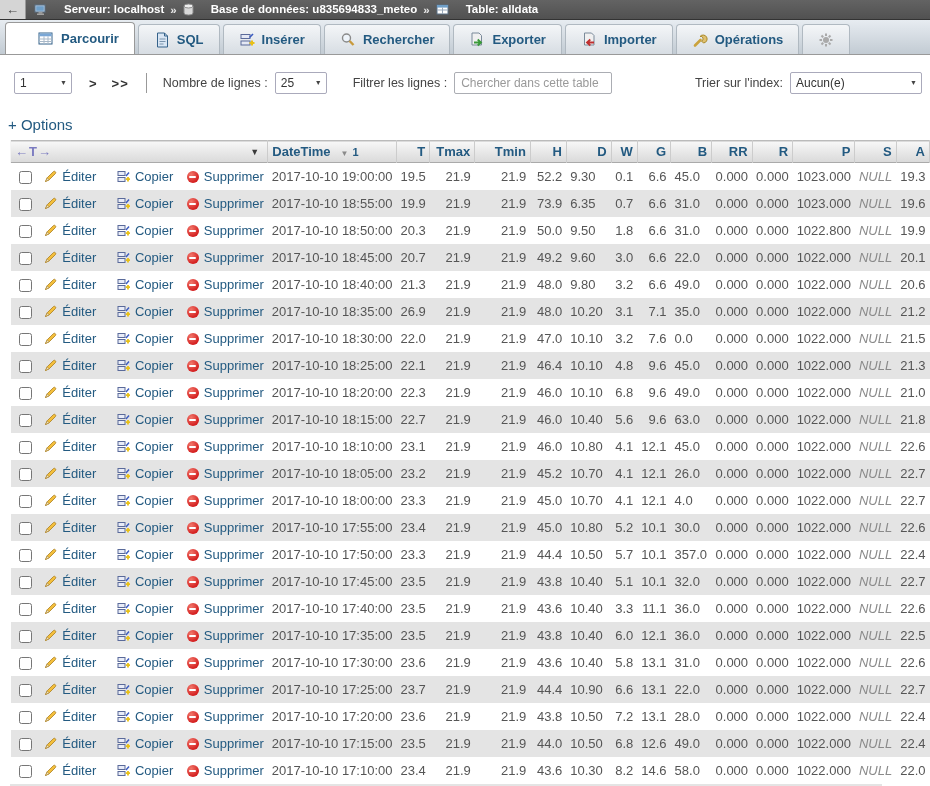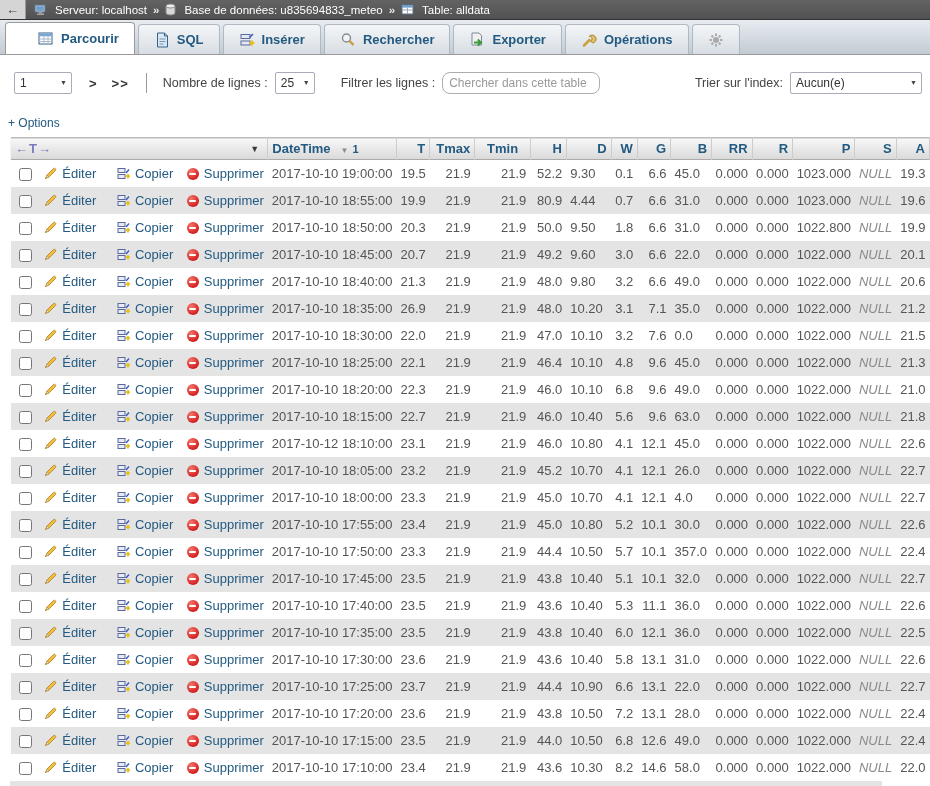--- a/index.html
+++ b/index.html
@@ -7,21 +7,21 @@
   body {
     width:930px; height:786px; overflow:hidden;
     font-family:"Liberation Sans", sans-serif;
     background:#fff; color:#555;
   }
   
   .topbar { display:flex; align-items:stretch; height:20px; background:linear-gradient(#636363,#515151); border-bottom:1px solid #333; }
   .nav-toggle { width:26px; background:#d5d5d5; border-right:1px solid #9a9a9a; color:#444;
     display:flex; align-items:center; justify-content:center; font-size:13px; cursor:pointer; }
   .crumbs { display:flex; align-items:center; gap:6px; padding:0 8px; color:#fff; font-size:11.5px; white-space:nowrap; }
-  .crumb { display:flex; align-items:flex-end; gap:8px; color:#fff; text-decoration:none; cursor:pointer; }
+  .crumb { display:flex; align-items:flex-start; gap:17px; color:#fff; text-decoration:none; cursor:pointer;font-weight:bold; }
   .crumb-sep { color:#e8e8e8; font-weight:bold; }
   .crumb svg { display:block; }
   
   .tabbar { display:flex; align-items:flex-end; height:35px; background:linear-gradient(#e7ecf1,#c2cbd3);
     border-bottom:1px solid #999; padding-left:5px; white-space:nowrap; }
   .tab { display:flex; align-items:center; gap:7px; height:30px; padding:0 15px;
     font-size:13px; font-weight:bold; color:#235a81; cursor:pointer;
     border:1px solid transparent; border-bottom:none; border-radius:4px 4px 0 0;
     background:linear-gradient(#f4f6f8,#d7dde3); border-color:#b0b9c1; margin-right:3px; }
   .tab.active { background:#fff; border-color:#999; height:32px;padding-left:32px; }
@@ -35,25 +35,25 @@
     border:1px solid #aab; background:#fff; color:#333;
     font-size:12px; padding:3px 18px 3px 5px; border-radius:2px;
   }
   .select-wrap::after { content:"▼"; position:absolute; right:5px; top:50%; transform:translateY(-52%);
     font-size:7px; color:#444; pointer-events:none; }
   .pg-btn { background:none; border:none; font-family:inherit; font-size:13px; font-weight:bold; color:#333;
     padding:2px 7px; cursor:pointer; letter-spacing:1px; }
   .vdiv { width:0; border-left:1px solid #999; height:20px; margin:0 10px; }
   .tb-label { margin:0 7px 0 6px; }
   .filter-input { border:1px solid #abadb3; height:22px; width:158px; padding:0 6px; font-size:12px;
-    font-family:inherit; color:#333; border-radius:8px; }
+    font-family:inherit; color:#333; border-radius:2px; }
   .filter-input::placeholder { color:#999; }
   .sort-group { margin-left:auto; display:flex; align-items:center; }
   
-  .options-link { display:inline-block; margin:20px 0 0 8px; font-size:12px; color:#235a81;
+  .options-link { display:inline-block; margin:20px 0 0 8px; font-size:15px; color:#235a81;
     text-decoration:none; cursor:pointer; }
   
   table.data { border-collapse:collapse; table-layout:fixed; margin:6px 0 0 10px; font-size:13px; }
   table.data thead tr { height:22px; background:linear-gradient(#f7f7f7,#dadada);
     border-top:1px solid #bbb; border-bottom:1px solid #aaa; }
   table.data th { font-weight:bold; color:#235a81; padding:0 4px; border-right:1px solid #ccc; border-left:1px solid #f5f5f5; }
   th.h-actions { text-align:left; }
   .h-actions-inner { display:flex; align-items:center; justify-content:space-between; }
   .thandle { color:#7b7bc0; font-size:13px; letter-spacing:1px; cursor:pointer; }
   .col-toggle { color:#3a3a3a; font-size:9px; cursor:pointer; padding-right:4px; }
@@ -165,20 +165,27 @@
     </div>
     <div class="tab">
       <span class="ticon"><svg width="16" height="16" viewBox="0 0 16 16">
           <path d="M3 1 h7 l2.5 2.5 v9.5 h-9.5 z" fill="#f0f0f0" stroke="#7a8a9a"></path>
           <path d="M5 10.5 h6 M8.7 7.5 l3.3 3 -3.3 3" stroke="#3a9a3a" stroke-width="1.8" fill="none"></path>
         </svg></span>
       <span>Exporter</span>
     </div>
     <div class="tab">
       <span class="ticon"><svg width="16" height="16" viewBox="0 0 16 16">
+          <path d="M3.5 1 h7 l2.5 2.5 v9.5 h-9.5 z" fill="#f0f0f0" stroke="#7a8a9a"></path>
+          <path d="M13 10.5 h-6 M9.3 7.5 l-3.3 3 3.3 3" stroke="#c03030" stroke-width="1.8" fill="none"></path>
+        </svg></span>
+      <span>Importer</span>
+    </div>
+    <div class="tab">
+      <span class="ticon"><svg width="16" height="16" viewBox="0 0 16 16">
           <path d="M3 13.5 L8.5 8" stroke="#caa23c" stroke-width="2.6" stroke-linecap="round"></path>
           <path d="M8 4.5 a4 4 0 1 1 3.5 6.5 l-2 -2 a2 2 0 0 0 -1.5 -4.5 z" fill="#dfc070" stroke="#a98a2c"></path>
         </svg></span>
       <span>Opérations</span>
     </div>
     <div class="tab dim">
       <span class="ticon"><svg width="16" height="16" viewBox="0 0 16 16">
           <circle cx="8" cy="8" r="3" fill="#aaa"></circle>
           <g stroke="#aaa" stroke-width="2">
             <line x1="8" y1="1.5" x2="8" y2="4"></line>
@@ -199,21 +206,21 @@
   <span class="select-wrap">
     <select style="width:58px;">
       <option>1</option>
     </select>
   </span>
   <button class="pg-btn" style="margin-left:10px;">&gt;</button>
   <button class="pg-btn">&gt;&gt;</button>
   <span class="vdiv"></span>
   <span class="tb-label">Nombre de lignes :</span>
   <span class="select-wrap">
-    <select style="width:40px;">
+    <select style="width:52px;">
       <option>25</option>
     </select>
   </span>
   <span class="tb-label" style="margin-left:26px;">Filtrer les lignes :</span>
   <input class="filter-input" type="text" placeholder="Chercher dans cette table" style="">
   <span class="sort-group">
     <span class="tb-label">Trier sur l'index:</span>
     <span class="select-wrap">
       <select style="width:132px;">
         <option>Aucun(e)</option>
@@ -253,21 +260,21 @@
         <span class="h-actions-inner">
           <span class="thandle">←T→</span>
           <span class="col-toggle">▼</span>
         </span>
       </th>
       <th class="h-datetime">
         <span>DateTime</span><span class="sort-arrow">▼</span><span class="sort-order">1</span>
       </th>
       <th style="text-align:right">T</th>
       <th style="text-align:right">Tmax</th>
-      <th style="">Tmin</th>
+      <th style="text-align:right">Tmin</th>
       <th style="text-align:right">H</th>
       <th style="text-align:right">D</th>
       <th style="text-align:right">W</th>
       <th style="text-align:right">G</th>
       <th style="text-align:right">B</th>
       <th style="text-align:right">RR</th>
       <th style="text-align:right">R</th>
       <th style="text-align:right">P</th>
       <th style="text-align:right">S</th>
       <th style="text-align:right">A</th>
@@ -312,22 +319,22 @@
               <rect x="1" y="1.5" width="7" height="4" fill="#e8ecf8" stroke="#5a6a9a"></rect>
               <rect x="1" y="7.5" width="7" height="4" fill="#e8ecf8" stroke="#5a6a9a"></rect>
               <path d="M12 2.5 l-3 3.5" stroke="#3a5ac0" stroke-width="1.4"></path>
               <path d="M11 7 v4.5 M8.8 9.2 h4.4" stroke="#e8c018" stroke-width="1.8"></path>
             </svg></span><a>Copier</a></td>
         <td class="action"><span class="del-circle"></span><a>Supprimer</a></td>
         <td class="al">2017-10-10 18:55:00</td>
         <td class="ar">19.9</td>
         <td class="ar">21.9</td>
         <td class="ar">21.9</td>
-        <td class="ar">80.9</td>
-        <td class="al">4.44</td>
+        <td class="ar">73.9</td>
+        <td class="al">6.35</td>
         <td class="ar">0.7</td>
         <td class="ar">6.6</td>
         <td class="al">31.0</td>
         <td class="ar">0.000</td>
         <td class="ar">0.000</td>
         <td class="ar">1023.000</td>
         <td class="ac cell-null">NULL</td>
         <td class="ar">19.6</td>
       </tr>
       <tr class="odd">
@@ -560,21 +567,21 @@
               <path d="M1.5 11.5 L3.2 7.8 L9.3 1.7 a1.4 1.4 0 0 1 2 0 l0 0 a1.4 1.4 0 0 1 0 2 L5.2 9.8 Z" fill="#f4bf3c" stroke="#a97d1e" stroke-width="0.8"></path>
               <path d="M1.5 11.5 L3.2 7.8 l2 2 z" fill="#ece2c4" stroke="#a97d1e" stroke-width="0.6"></path>
             </svg></span><a>Éditer</a></td>
         <td class="action"><span class="aicon"><svg width="13" height="13" viewBox="0 0 13 13">
               <rect x="1" y="1.5" width="7" height="4" fill="#e8ecf8" stroke="#5a6a9a"></rect>
               <rect x="1" y="7.5" width="7" height="4" fill="#e8ecf8" stroke="#5a6a9a"></rect>
               <path d="M12 2.5 l-3 3.5" stroke="#3a5ac0" stroke-width="1.4"></path>
               <path d="M11 7 v4.5 M8.8 9.2 h4.4" stroke="#e8c018" stroke-width="1.8"></path>
             </svg></span><a>Copier</a></td>
         <td class="action"><span class="del-circle"></span><a>Supprimer</a></td>
-        <td class="al">2017-10-12 18:10:00</td>
+        <td class="al">2017-10-10 18:10:00</td>
         <td class="ar">23.1</td>
         <td class="ar">21.9</td>
         <td class="ar">21.9</td>
         <td class="ar">46.0</td>
         <td class="al">10.80</td>
         <td class="ar">4.1</td>
         <td class="ar">12.1</td>
         <td class="al">45.0</td>
         <td class="ar">0.000</td>
         <td class="ar">0.000</td>
@@ -734,21 +741,21 @@
               <path d="M12 2.5 l-3 3.5" stroke="#3a5ac0" stroke-width="1.4"></path>
               <path d="M11 7 v4.5 M8.8 9.2 h4.4" stroke="#e8c018" stroke-width="1.8"></path>
             </svg></span><a>Copier</a></td>
         <td class="action"><span class="del-circle"></span><a>Supprimer</a></td>
         <td class="al">2017-10-10 17:40:00</td>
         <td class="ar">23.5</td>
         <td class="ar">21.9</td>
         <td class="ar">21.9</td>
         <td class="ar">43.6</td>
         <td class="al">10.40</td>
-        <td class="ar">5.3</td>
+        <td class="ar">3.3</td>
         <td class="ar">11.1</td>
         <td class="al">36.0</td>
         <td class="ar">0.000</td>
         <td class="ar">0.000</td>
         <td class="ar">1022.000</td>
         <td class="ac cell-null">NULL</td>
         <td class="ar">22.6</td>
       </tr>
       <tr class="even">
         <td class="chk"><input type="checkbox" style=""></td>

